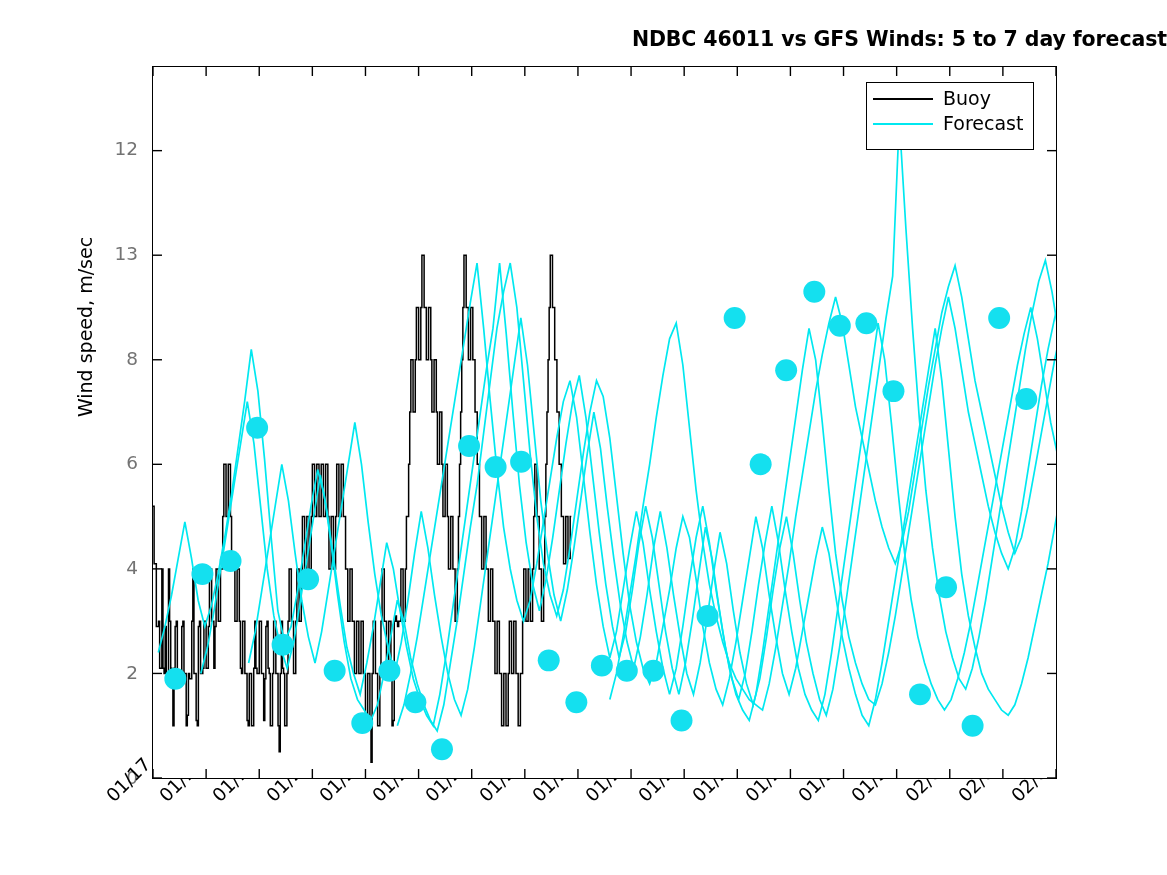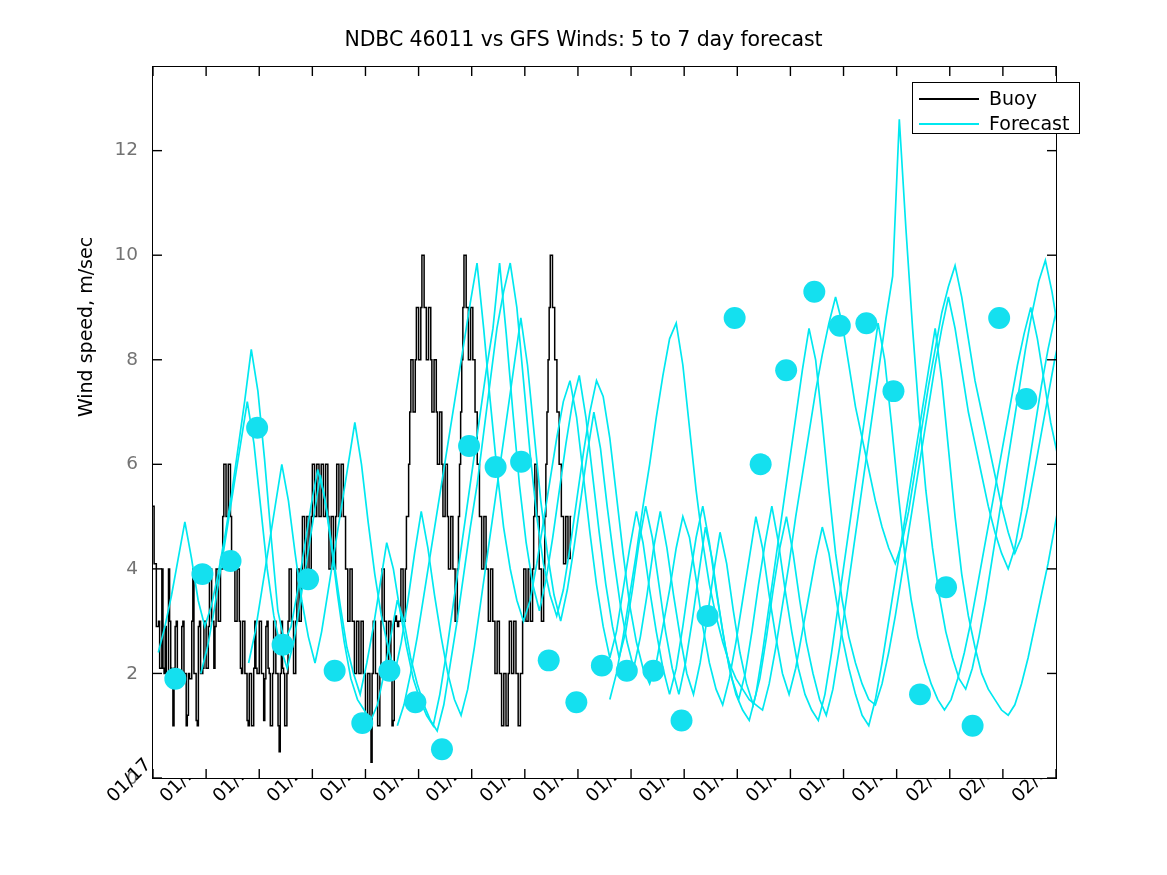--- a/index.html
+++ b/index.html
@@ -2,21 +2,21 @@
 <html><head>
 <meta charset="utf-8">
 <style>
   html,body{margin:0;padding:0;background:#ffffff;}
   body{width:1167px;height:875px;overflow:hidden;
        font-family:"DejaVu Sans","Liberation Sans",sans-serif;}
   #root{position:relative;width:1167px;height:875px;background:#fff;}
 
   #chart-title{
     position:absolute;left:0;top:27px;width:1167px;
-    text-align:center;font-size:20.5px;font-weight:normal;color:#000;
+    text-align:right;font-size:20.5px;font-weight:bold;color:#000;
     letter-spacing:-0.1px;
   }
 
   #ylabel{
     position:absolute;left:-30px;top:316px;width:230px;
     transform:rotate(-90deg);transform-origin:center center;
     text-align:center;font-size:19px;color:#000;white-space:nowrap;
   }
 
   #plot{
@@ -28,45 +28,44 @@
   .ytick-label{
     position:absolute;text-align:right;width:44px;
     font-size:18.5px;color:#737373;line-height:1;
   }
   .xtick-label{
     position:absolute;font-size:18.5px;color:#000;white-space:nowrap;
     transform:rotate(-45deg);transform-origin:left top;
   }
 
   #legend{
-    position:absolute;left:866px;top:82px;width:168px;height:52px;
+    position:absolute;left:866px;top:82px;width:168px;height:68px;
     border:1.5px solid #000;background:#fff;box-sizing:border-box;
     padding:3px 6px 3px 6px;
-    margin-left:46px;
   }
   .legend-row{display:flex;align-items:center;height:25px;}
   .legend-swatch{width:60px;height:2px;margin-right:10px;flex:0 0 60px;}
   .legend-text{font-size:19px;color:#000;line-height:1;}
 </style>
 </head>
 <body>
 
 <div id="root">
 
   <div id="chart-title">NDBC 46011 vs GFS Winds: 5 to 7 day forecast</div>
 
   <div id="ylabel">Wind speed, m/sec</div>
 
   <div id="yticks-holder">
       <div class="ytick-label" style="left: 94px; top: 769px;">0</div>
       <div class="ytick-label" style="left: 94px; top: 664.147px;">2</div>
       <div class="ytick-label" style="left: 94px; top: 559.294px;">4</div>
       <div class="ytick-label" style="left: 94px; top: 454.441px;">6</div>
       <div class="ytick-label" style="left: 94px; top: 349.588px;">8</div>
-      <div class="ytick-label" style="left: 94px; top: 244.735px;">10</div>
+      <div class="ytick-label" style="left: 94px; top: 244.735px;">13</div>
       <div class="ytick-label" style="left: 94px; top: 139.882px;">12</div>
     </div>
   <div id="xticks-holder">
       <div class="xtick-label" style="left: 102px; top: 791px;">01/17</div>
       <div class="xtick-label" style="left: 155.235px; top: 791px;">01/18</div>
       <div class="xtick-label" style="left: 208.471px; top: 791px;">01/19</div>
       <div class="xtick-label" style="left: 261.706px; top: 791px;">01/20</div>
       <div class="xtick-label" style="left: 314.941px; top: 791px;">01/21</div>
       <div class="xtick-label" style="left: 368.176px; top: 791px;">01/22</div>
       <div class="xtick-label" style="left: 421.412px; top: 791px;">01/23</div>

